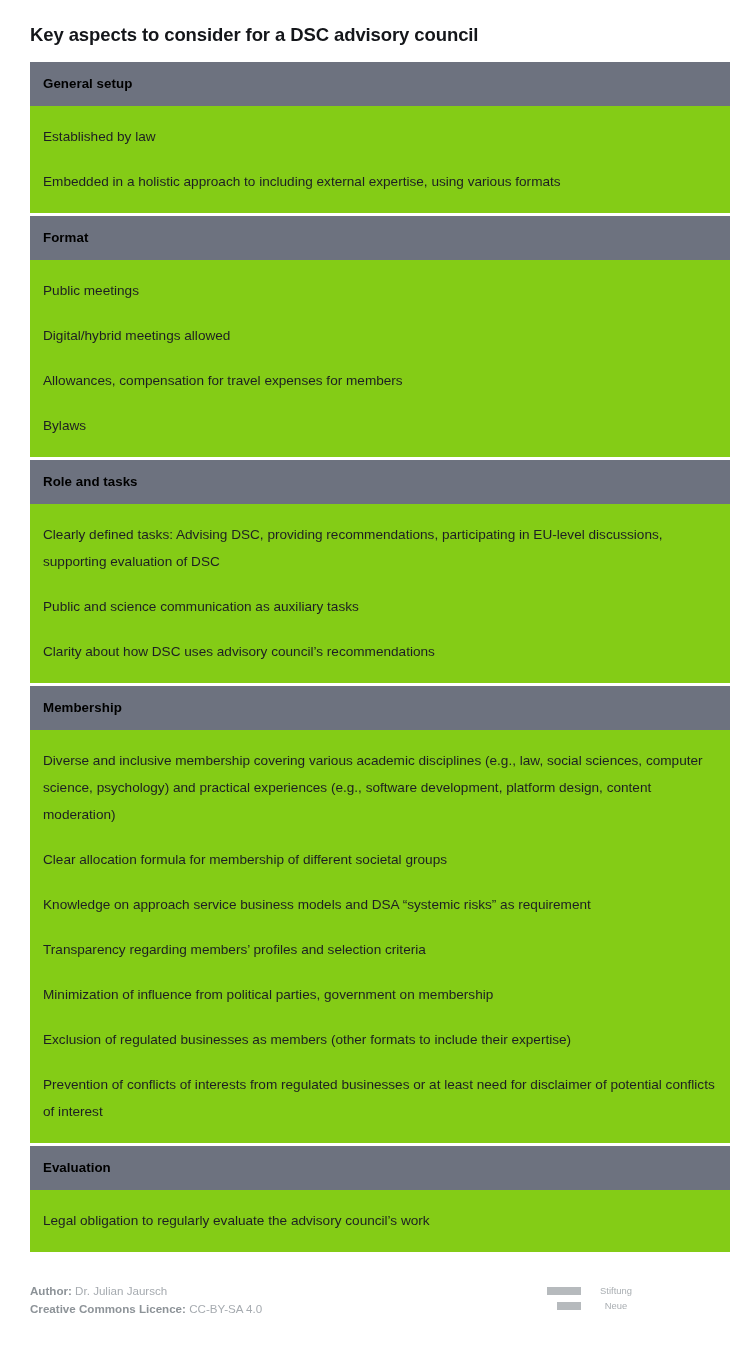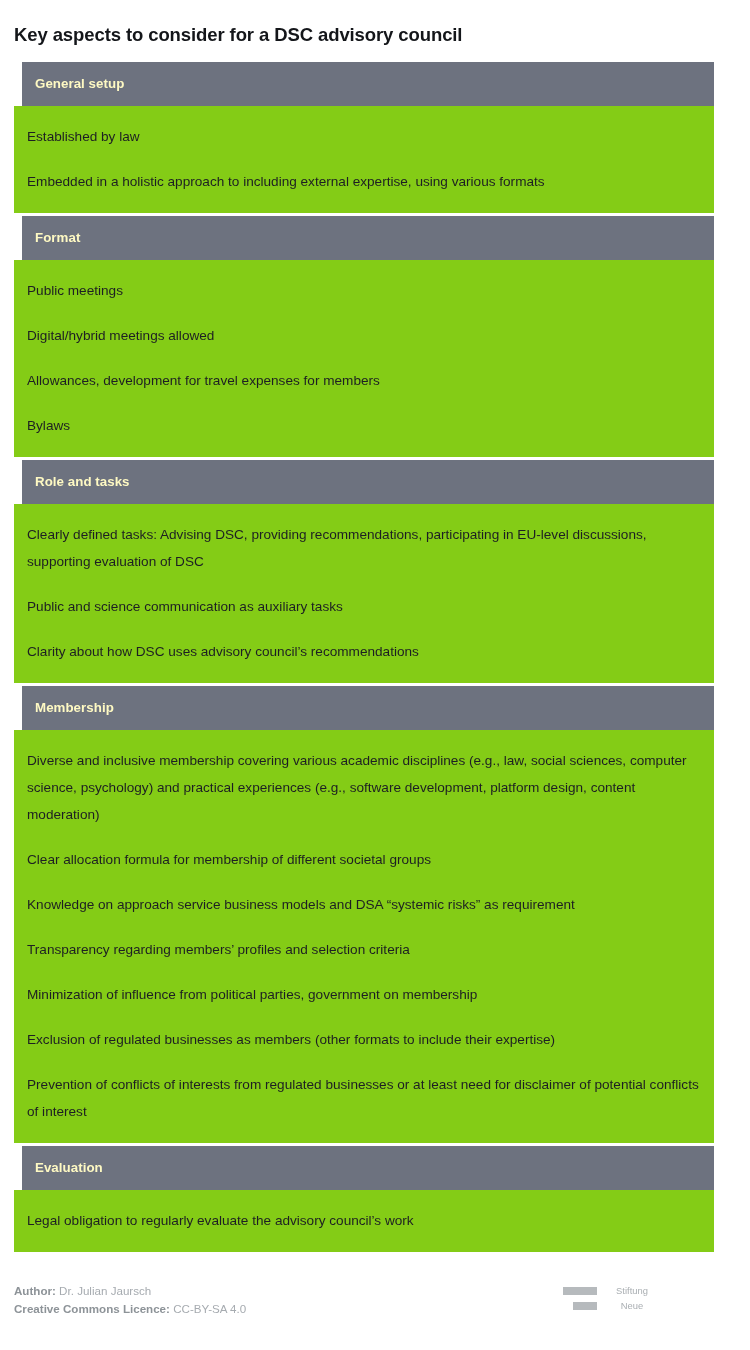--- a/index.html
+++ b/index.html
@@ -13,21 +13,21 @@
     font-family: "Liberation Sans", sans-serif;
     color: #1b1b1b;
     -webkit-font-smoothing: antialiased;
     overflow: hidden;
   }
   .page {
     position: relative;
     width: 676px;
     height: 1350px;
     box-sizing: border-box;
-    padding: 0 14px;
+    padding: 0 30px;
   }
   .page-title {
     font-size: 18.5px;
     font-weight: bold;
     letter-spacing: -0.1px;
     color: #14161a;
     margin: 0;
     padding: 23px 0 16px 0;
     line-height: 1.25;
   }
@@ -37,29 +37,28 @@
   }
   .section {
     display: block;
     margin-bottom: 3px;
   }
   .section:last-child {
     margin-bottom: 0;
   }
   .section-header {
     background: #6d727f;
-    color: #fef9c3;
+    color: #000000;
     font-size: 13.3px;
     font-weight: bold;
     letter-spacing: 0.05px;
     height: 44px;
     line-height: 44px;
     padding: 0 13px;
     box-sizing: border-box;
-    margin-left: 8px;
   }
   .section-body {
     background: #84cc16;
     padding: 8px 0 9px 0;
   }
   .row {
     font-size: 13.6px;
     line-height: 27px;
     color: #1d1f23;
     padding: 9px 13px 9px 13px;
@@ -124,21 +123,21 @@
         <div class="section-body">
           <div class="row">Established by law</div>
           <div class="row">Embedded in a holistic approach to including external expertise, using various formats</div>
         </div>
       </div>
       <div class="section">
         <div class="section-header">Format</div>
         <div class="section-body">
           <div class="row">Public meetings</div>
           <div class="row">Digital/hybrid meetings allowed</div>
-          <div class="row">Allowances, development for travel expenses for members</div>
+          <div class="row">Allowances, compensation for travel expenses for members</div>
           <div class="row">Bylaws</div>
         </div>
       </div>
       <div class="section">
         <div class="section-header">Role and tasks</div>
         <div class="section-body">
           <div class="row">Clearly defined tasks: Advising DSC, providing recommendations, participating in EU-level discussions, supporting evaluation of DSC</div>
           <div class="row">Public and science communication as auxiliary tasks</div>
           <div class="row">Clarity about how DSC uses advisory council’s recommendations</div>
         </div>

